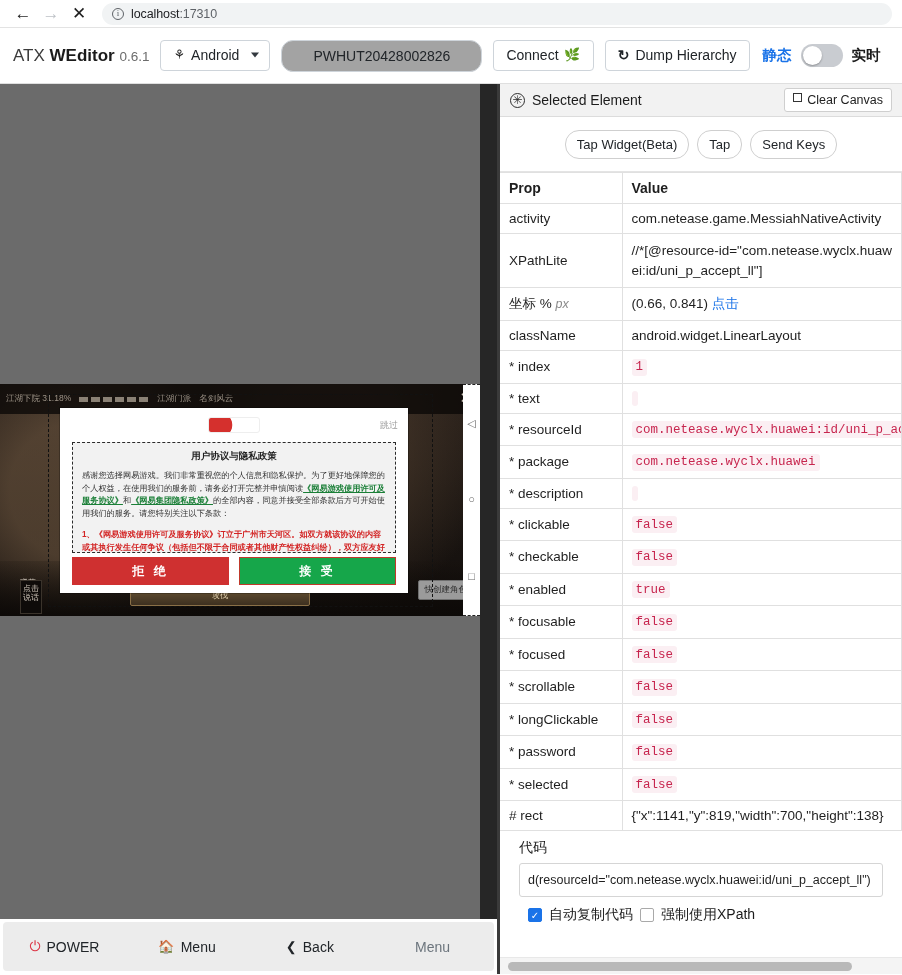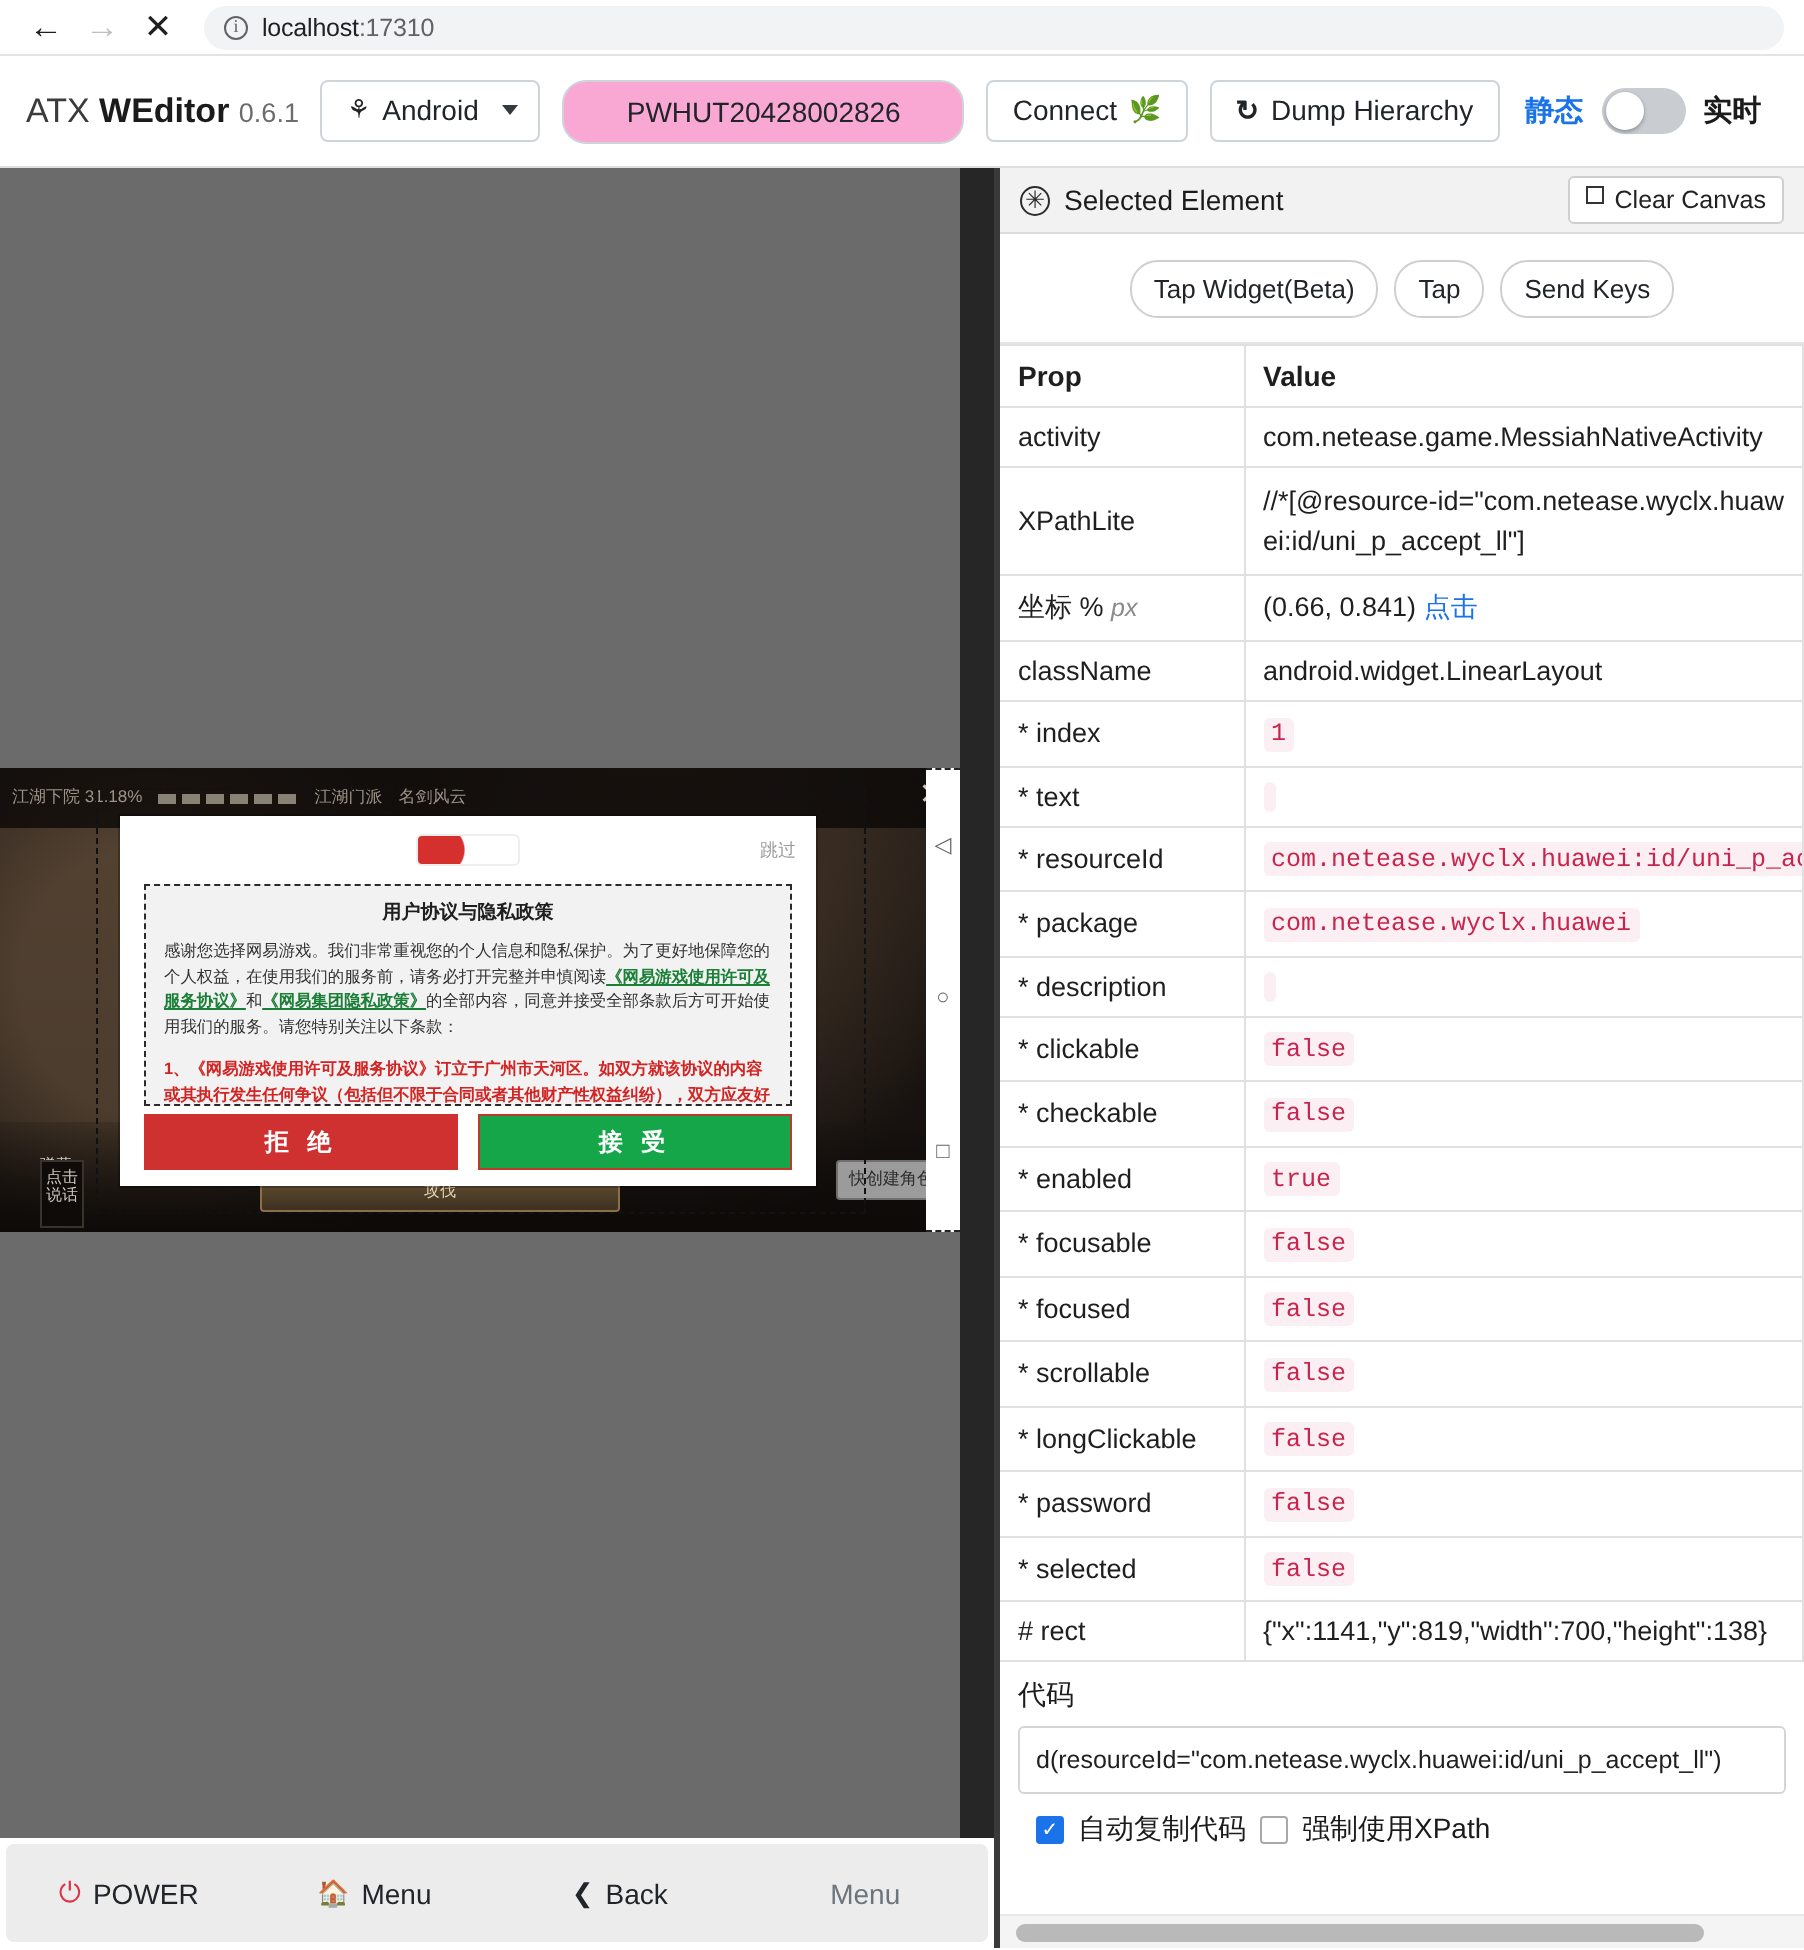--- a/index.html
+++ b/index.html
@@ -63,21 +63,21 @@
   .caret {
     position: absolute; right: 11px; top: 50%; transform: translateY(-50%);
     width: 0; height: 0;
     border-left: 4.5px solid transparent; border-right: 4.5px solid transparent;
     border-top: 5px solid #343a40; pointer-events: none;
   }
   .android-glyph { font-size: 13px; color: #222; }
   .serial-input {
     width: 201px; padding: 7px 10px; font-size: 14px;
     border: 1px solid #ced4da; border-radius: 12px; color: #212529;
-    font-family: "Liberation Sans", sans-serif; background: #f9a8d4;
+    font-family: "Liberation Sans", sans-serif; background: #a3a3a3;
     text-align: center;
   }
   .leaf { color: #2e7d32; font-size: 13px; }
   .refresh-glyph { font-size: 14px; color: #212529; font-weight: 700; }
 
   .mode-group { display: flex; align-items: center; gap: 9px; margin-left: 2px; }
   .mode-static { font-size: 14.5px; color: #1a73e8; font-weight: 700; }
   .mode-live { font-size: 14.5px; color: #1b1b1b; font-weight: 700; }
   .switch {
     width: 42px; height: 23px; border-radius: 12px; background: #c9ccd1;
@@ -276,21 +276,21 @@
     color: #c7254e; background: #fbeff3; border-radius: 3px;
     padding: 1.5px 4px; display: inline-block;
     white-space: nowrap;
   }
   .mono-pill.empty { width: 6px; height: 15px; padding: 0; vertical-align: -3px;}
   .val-wrap { word-break: break-all; line-height: 1.45; }
   .nowrap-cell { white-space: nowrap; }
   .link-blue { color: #1a73e8; cursor: pointer; }
   .gray-it { color: #8a8a8a; font-style: italic; font-size: 12.5px; }
 
-  .code-section { padding: 8px 9px 6px; }
+  .code-section { padding: 8px 19px 6px; }
   .code-label { font-size: 14px; color: #1b1b1b; margin-bottom: 6px; }
   .code-input {
     width: 100%; border: 1px solid #d5d5d5; border-radius: 3px;
     padding: 9px 8px; font-size: 12.5px; color: #1f1f1f;
     font-family: "Liberation Sans", sans-serif; background: #fff;
   }
   .checks { display: flex; align-items: center; gap: 7px; padding: 9px 9px 0; }
   .cb {
     width: 14px; height: 14px; border: 1px solid #a9a9a9; border-radius: 2px;
     background: #fff; display: inline-flex; align-items: center;

